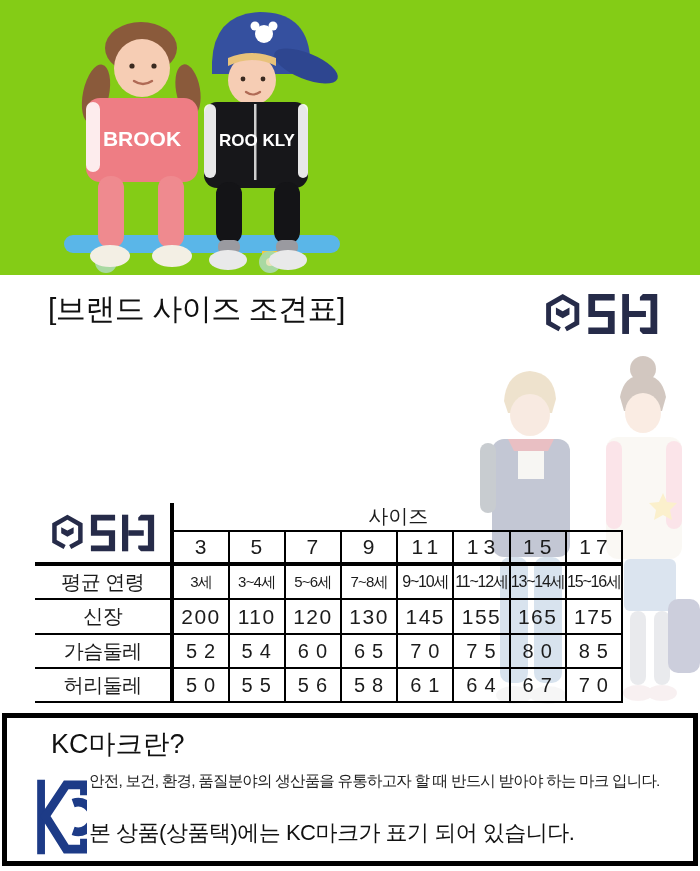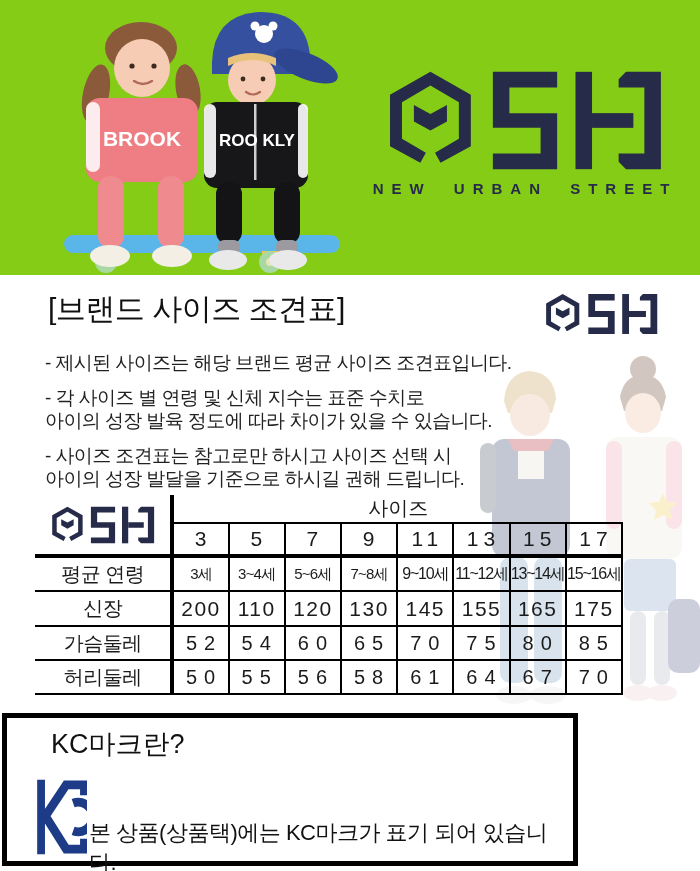--- a/index.html
+++ b/index.html
@@ -19,21 +19,21 @@
   .content{position:absolute;left:0;top:275px;width:612px;height:438px;background:#ffffff;}
   .faded-photo{position:absolute;left:478px;top:76px;width:222px;height:362px;opacity:0.30;}
   .size-heading{position:absolute;left:48px;top:14px;font-size:30px;color:#111;letter-spacing:-0.5px;}
   .heading-logo{position:absolute;left:545px;top:18px;width:113px;height:42px;}
   .notes{position:absolute;left:45px;top:76px;width:470px;}
   .note{font-size:19px;line-height:23px;color:#222;margin:0 0 12px 0;letter-spacing:-0.6px;}
   .note span{display:block;}
   .note span:empty{display:none;}
   
   .size-table-wrap{position:absolute;left:35px;top:220px;}
-  table.size-table{border-collapse:collapse;table-layout:fixed;width:588px;background:transparent;}
+  table.size-table{border-collapse:collapse;table-layout:fixed;width:588px;background:transparent;margin-top:8px;}
   table.size-table td{padding:0;text-align:center;vertical-align:middle;}
   col.c-label{width:137px;}
   col.c-size{width:56px;}
   .logo-cell{border-right:4px solid #000;border-bottom:4px solid #000;}
   .logo-cell svg{width:104px;height:38px;vertical-align:middle;}
   .size-head{border-bottom:2px solid #000;height:23px;font-size:20px;letter-spacing:0;}
   tr.r-sizes td{border-bottom:4px solid #000;border-left:2px solid #000;height:30px;
                 font-size:21px;letter-spacing:5px;padding-left:4px;}
   tr.r-sizes td:last-child{border-right:2px solid #000;}
   td.lbl{border-right:4px solid #000;border-bottom:2px solid #000;font-size:20px;letter-spacing:-0.5px;}
@@ -42,21 +42,21 @@
   tr.r-age td.val.sm{font-size:16px;letter-spacing:-1.2px;}
   tr.r-age td.val:last-child{border-right:2px solid #000;}
   tr.r-height td{height:33px;}
   tr.r-height td.val{border-left:2px solid #000;border-bottom:2px solid #000;font-size:21px;letter-spacing:1.5px;}
   tr.r-height td.val:last-child{border-right:2px solid #000;}
   tr.r-chest td,tr.r-waist td{height:32px;}
   tr.r-chest td.val,tr.r-waist td.val{border-left:2px solid #000;border-bottom:2px solid #000;
     font-size:20px;letter-spacing:7px;padding-left:6px;}
   tr.r-chest td.val:last-child,tr.r-waist td.val:last-child{border-right:2px solid #000;}
   
-  .kc-box{position:absolute;left:2px;top:713px;width:576px;height:153px;box-sizing:border-box;
+  .kc-box{position:absolute;left:2px;top:713px;width:696px;height:153px;box-sizing:border-box;
           border:5px solid #000;background:#fff;}
   .kc-title{position:absolute;left:44px;top:8px;font-size:27px;color:#111;}
   .kc-logo{position:absolute;left:28px;top:58px;width:52px;height:82px;}
   .kc-desc{position:absolute;left:82px;top:52px;font-size:15.5px;line-height:21px;color:#222;
            letter-spacing:-0.8px;white-space:nowrap;}
   .kc-desc span{display:block;}
   .kc-note{position:absolute;left:82px;top:100px;font-size:22px;color:#111;letter-spacing:-0.5px;}
   .hidden-defs{position:absolute;width:0;height:0;overflow:hidden;}
 </style>
 </head>
@@ -128,26 +128,20 @@
       <rect x="248" y="100" width="2.5" height="76" fill="#cfcfcf"></rect>
       <text x="251" y="142" text-anchor="middle" font-size="17" font-weight="bold" fill="#ffffff">ROO KLY</text>
       <rect x="210" y="178" width="26" height="62" rx="12" fill="#141417"></rect>
       <rect x="268" y="178" width="26" height="62" rx="12" fill="#141417"></rect>
       <rect x="212" y="236" width="22" height="14" rx="6" fill="#9a9aa0"></rect>
       <rect x="270" y="236" width="22" height="14" rx="6" fill="#9a9aa0"></rect>
       <ellipse cx="222" cy="256" rx="19" ry="10" fill="#e9e9ea"></ellipse>
       <ellipse cx="282" cy="256" rx="19" ry="10" fill="#e9e9ea"></ellipse>
     </g>
   </svg>
-  <div class="brand">
-    <svg class="logo-big">
-        <use href="#ask-mark"></use>
-      </svg>
-    <div class="tagline">NEW URBAN STREET</div>
-  </div>
 </div>
 
 <div class="content">
 
   <svg class="faded-photo" viewBox="0 0 222 362">
 
     <g>
       <path d="M26,50 Q28,22 52,20 Q76,22 78,48 L74,62 L30,62 Z" fill="#caa35d"></path>
       <ellipse cx="52" cy="64" rx="20" ry="21" fill="#e9bd9d"></ellipse>
       <rect x="14" y="88" width="78" height="118" rx="12" fill="#3c4a72"></rect>
@@ -175,33 +169,20 @@
       <ellipse cx="160" cy="342" rx="15" ry="8" fill="#e9cfd2"></ellipse>
       <ellipse cx="184" cy="342" rx="15" ry="8" fill="#e9cfd2"></ellipse>
     </g>
   </svg>
 
   <div class="size-heading">[브랜드 사이즈 조견표]</div>
   <svg class="heading-logo">
       <use href="#ask-mark"></use>
     </svg>
 
-  <div class="notes">
-    <p class="note">
-      <span>- 제시된 사이즈는 해당 브랜드 평균 사이즈 조견표입니다.</span>
-    </p>
-    <p class="note">
-      <span>- 각 사이즈 별 연령 및 신체 지수는 표준 수치로</span>
-      <span>아이의 성장 발육 정도에 따라 차이가 있을 수 있습니다.</span>
-    </p>
-    <p class="note">
-      <span>- 사이즈 조견표는 참고로만 하시고 사이즈 선택 시</span>
-      <span>아이의 성장 발달을 기준으로 하시길 권해 드립니다.</span>
-    </p>
-  </div>
 
   <div class="size-table-wrap">
     <table class="size-table">
       <colgroup>
         <col class="c-label">
           <col class="c-size">
           <col class="c-size">
           <col class="c-size">
           <col class="c-size">
         <col class="c-size">
@@ -280,15 +261,16 @@
 <div class="kc-box">
   <div class="kc-title">KC마크란?</div>
   <svg class="kc-logo" viewBox="0 0 60 92">
     <g fill="none" stroke="#1d3b87">
       <rect x="2.5" y="3" width="9" height="86" fill="#1d3b87" stroke="none"></rect>
       <path d="M57,21 L57,9 L36,9 L12,45 L36,83 L57,83 L57,71" stroke-width="10" stroke-linejoin="miter"></path>
       <path d="M44,30 A17,17 0 1,1 44,62" stroke-width="10"></path>
     </g>
   </svg>
   <div class="kc-desc">
+    <span>안전, 보건, 환경, 품질분야의 생산품을 유통하고자 할 때 반드시 받아야 하는 마크 입니다.</span>
   </div>
   <div class="kc-note">본 상품(상품택)에는 KC마크가 표기 되어 있습니다.</div>
 </div>
 
 </body></html>

